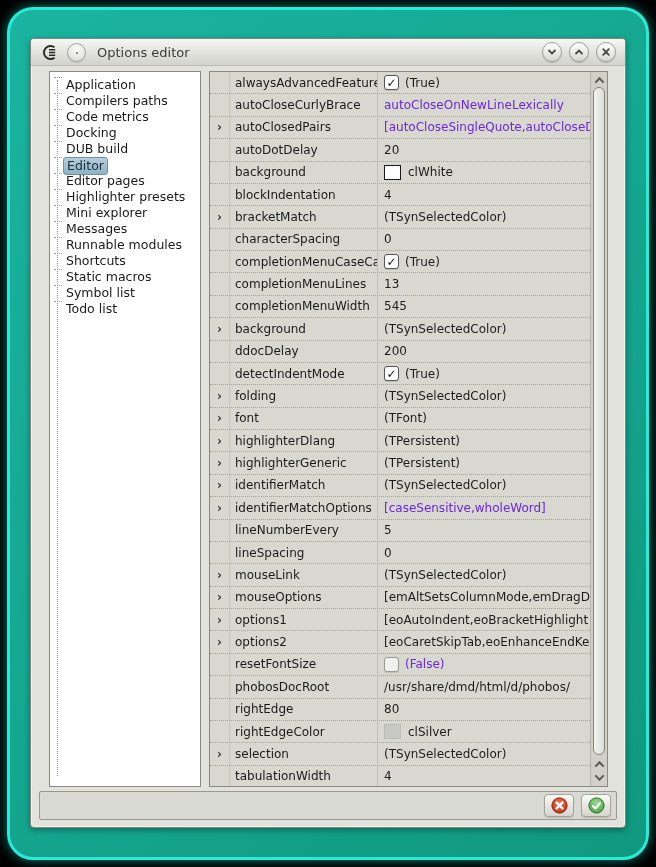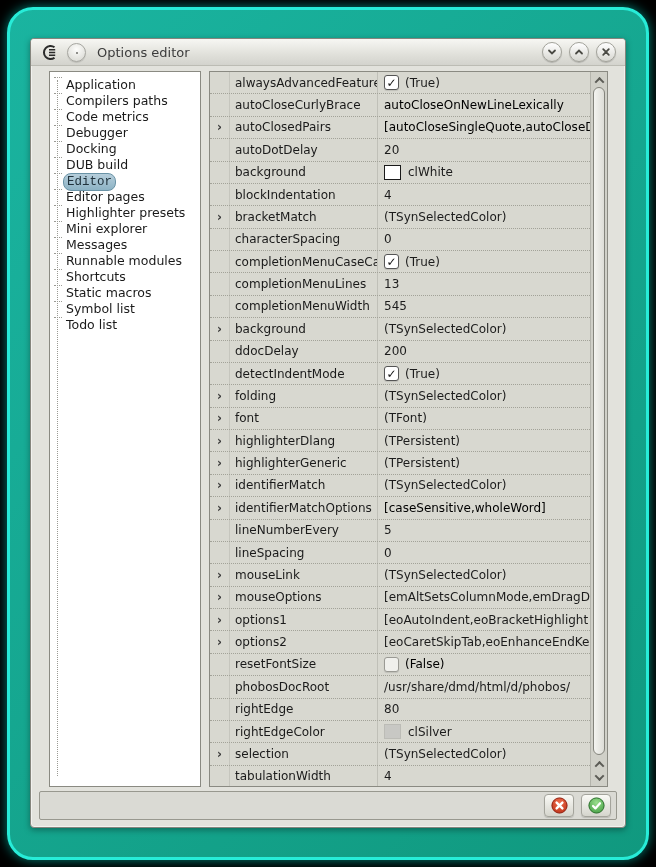--- a/index.html
+++ b/index.html
@@ -34,36 +34,36 @@
 
   
   .sidebar { position:absolute; left:18px; top:32px; width:152px; height:716px;
              background:#fff; border:1px solid #8a8a82; padding-top:5px; overflow:hidden; }
   .tree-line { position:absolute; left:7px; top:8px; bottom:10px; border-left:1px dotted #9a9a94; }
   .side-item { position:relative; display:flex; align-items:flex-start; height:16px;
                font-size:12.5px; line-height:16px; color:#1a1a1a; padding-left:4px; cursor:default; }
   .stub { width:8px; border-top:1px dotted #9a9a94; margin-right:4px; flex:none; }
   .side-label { white-space:nowrap; }
   .side-label.selected { background:linear-gradient(#b6cedb,#8db3c5);
-                         border:1px solid #6a93a6; border-radius:8px; padding:0 3px; margin-left:-3px;
-                         color:#20323c;font-family:Liberation Mono, monospace; }
+                         border:1px solid #6a93a6; border-radius:3px; padding:0 3px; margin-left:-3px;
+                         color:#20323c; }
 
   
   .grid { position:absolute; left:178px; top:32px; right:17px; height:716px;
           background:#d8d8d0; border:1px solid #8a8a82; display:flex; overflow:hidden; }
   .rows { flex:1; overflow:hidden; }
   .prow { display:flex; height:22.38px; border-bottom:1px dotted #a2a298; align-items:stretch; }
   .gutter { width:20px; flex:none; display:flex; align-items:center; justify-content:center;
             border-right:1px solid #c6c6be; font-size:12px; font-weight:bold; color:#3a3a3a; }
   .pname { width:148px; flex:none; padding-left:5px; font-size:12px; color:#1a1a1a;
            display:flex; align-items:center; white-space:nowrap; overflow:hidden;
            border-right:1px solid #c0c0b8; }
   .pvalue { flex:1; padding-left:6px; font-size:12px; color:#1c1c1c;
             display:flex; align-items:center; white-space:nowrap; overflow:hidden; }
-  .vtext.green { color:#000000; }
+  .vtext.green { color:#6d28d9; }
   .cbox { width:15px; height:15px; flex:none; border:1px solid #555; border-radius:3px;
           background:#fff; margin-right:6px; display:flex; align-items:center; justify-content:center;
           font-size:12px; font-weight:bold; color:#111; box-shadow:0 1px 1px rgba(0,0,0,.12); }
   .cbox:not(.on) { background:#f0f0ec; border-color:#9a9a94; }
   .swatch { width:17px; height:15px; flex:none; margin-right:7px; }
   .swatch.dark  { border:1px solid #1a1a1a; }
   .swatch.light { border:1px solid #bcbcb6; }
 
   
   .vscroll { width:17px; flex:none; background:#d0d0c8; border-left:1px solid #b4b4ac; position:relative; }
@@ -129,24 +129,20 @@
           <span class="stub"></span>
           <span class="side-label">Application</span>
         </div>
         <div class="side-item">
           <span class="stub"></span>
           <span class="side-label">Compilers paths</span>
         </div>
         <div class="side-item">
           <span class="stub"></span>
           <span class="side-label">Code metrics</span>
-        </div>
-        <div class="side-item">
-          <span class="stub"></span>
-          <span class="side-label">Debugger</span>
         </div>
         <div class="side-item">
           <span class="stub"></span>
           <span class="side-label">Docking</span>
         </div>
         <div class="side-item">
           <span class="stub"></span>
           <span class="side-label">DUB build</span>
         </div>
         <div class="side-item">

